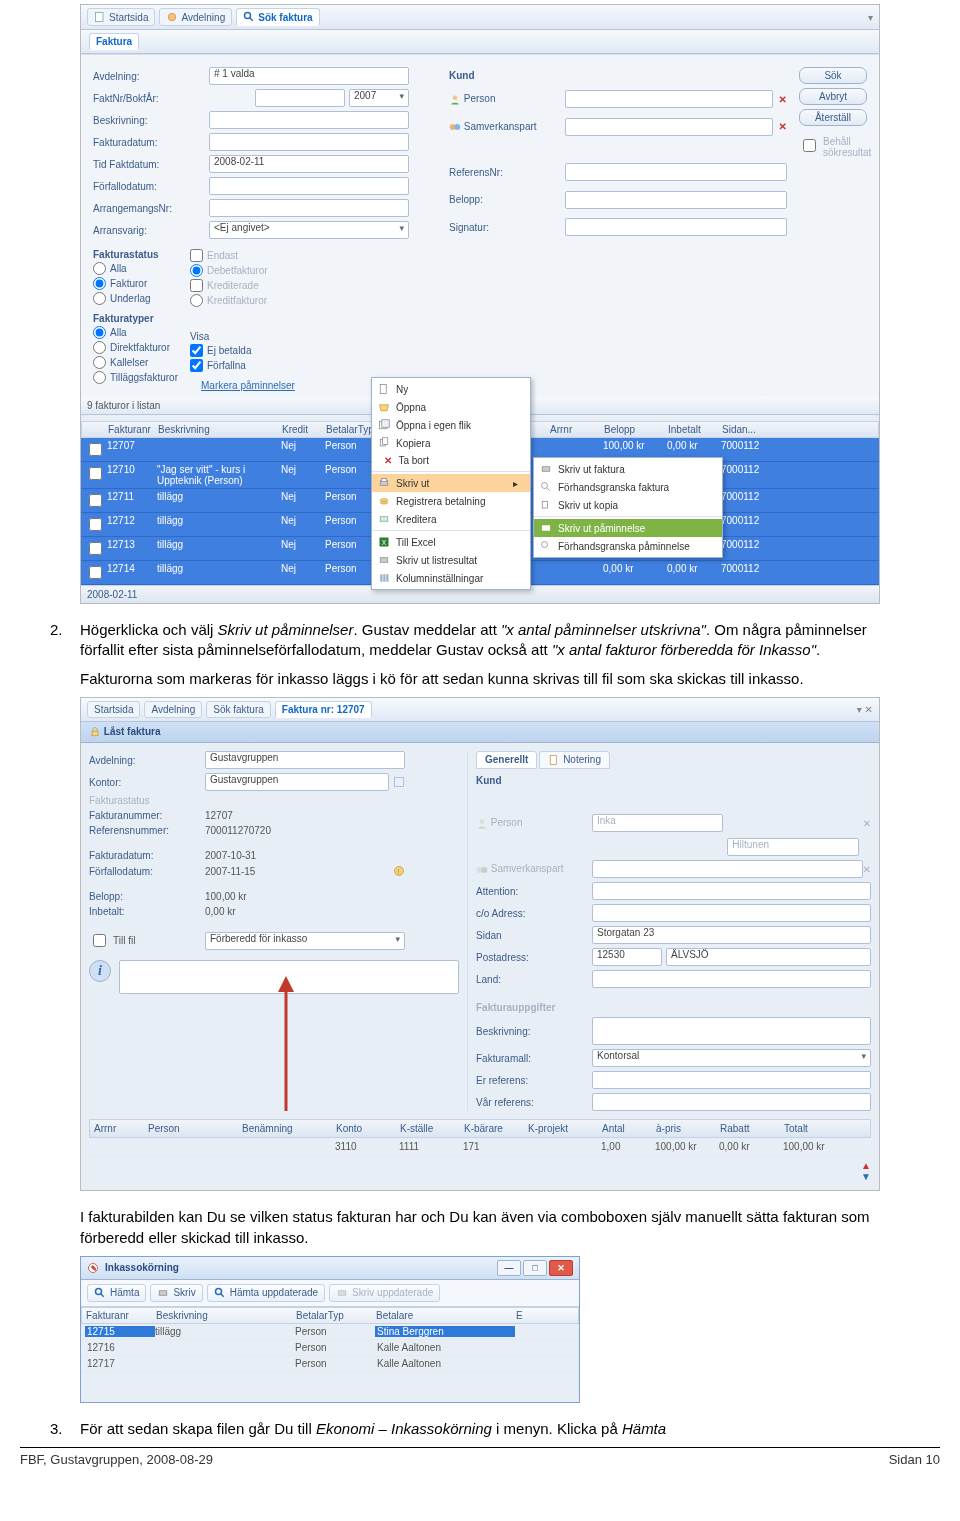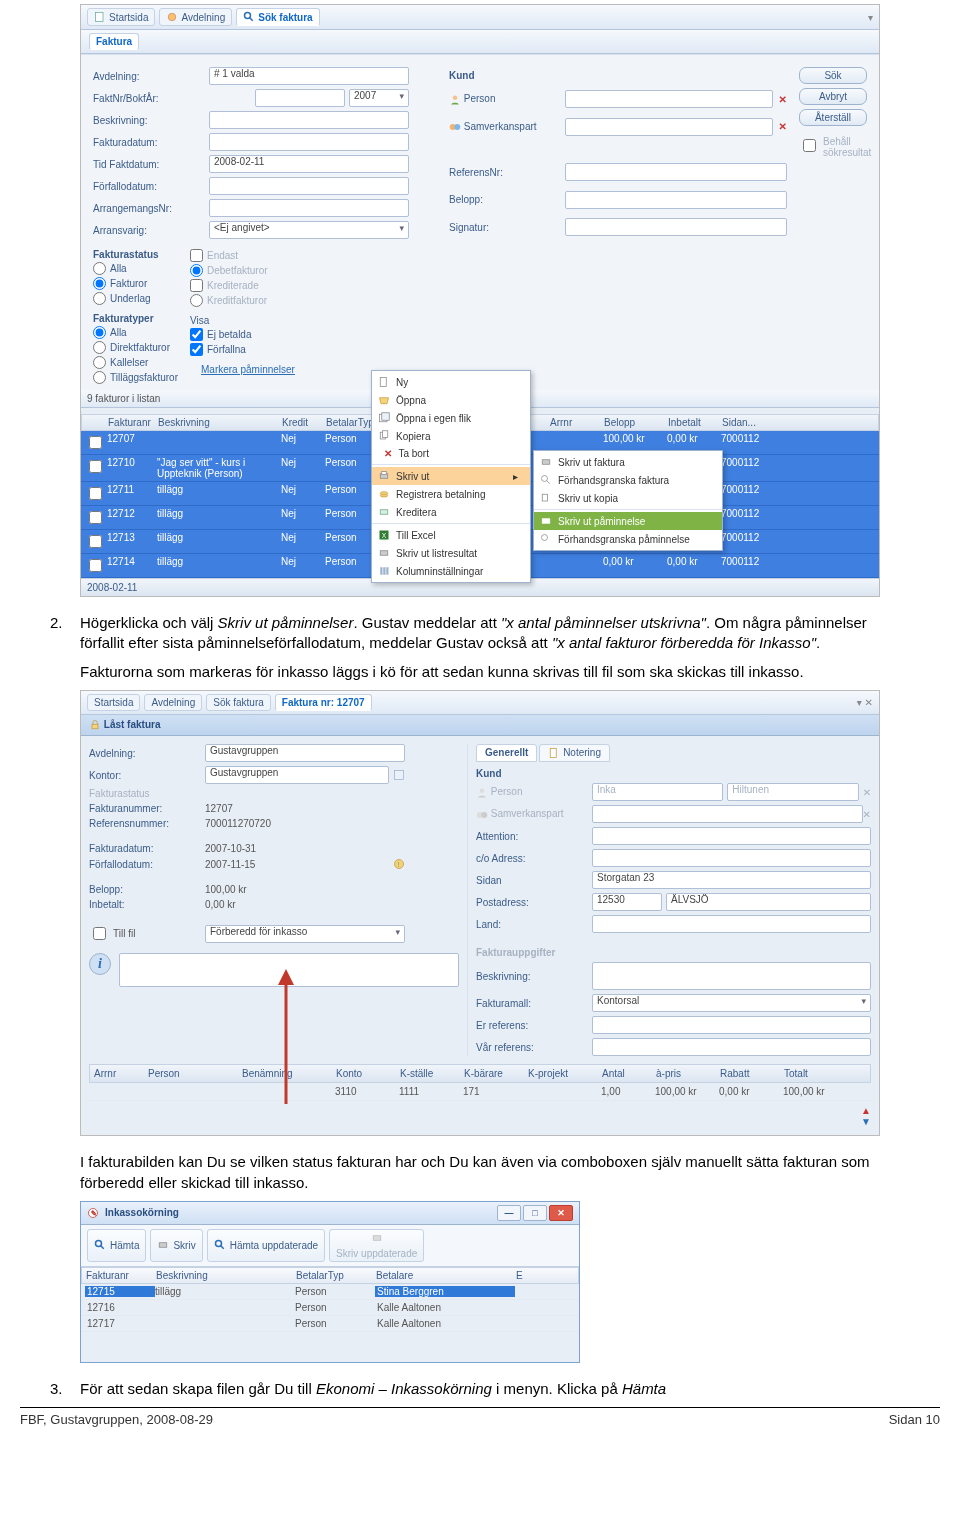--- a/index.html
+++ b/index.html
@@ -92,21 +92,21 @@
   .s2-summary-h { background:linear-gradient(#f1f5fa,#dbe5f1); border:1px solid #c4d2e4; color:#3b5c8a;}
   .s2-summary-r { border-bottom:1px solid #e4eaf3;}
   
   .winframe { border:1px solid #7ea2cf; }
   .wintitle { background:linear-gradient(#eaf1fb,#cfe0f4); padding:3px 6px; display:flex; align-items:center; gap:6px; color:#2a4d82; font-weight:bold; border-bottom:1px solid #9db3ce;}
   .winctrl { margin-left:auto; display:flex; gap:2px;}
   .winctrl span { width:24px; height:16px; border:1px solid #9db3ce; background:#f2f6fb; display:flex;align-items:center;justify-content:center; font-size:9px; border-radius:2px;}
   .winctrl span.close { background:#e05a4a; color:#fff; border-color:#b93e2f;}
   .s3-tool { display:flex; gap:4px; padding:4px 6px; border-bottom:1px solid #c4d2e4; background:#f4f7fb; flex-wrap:wrap;}
   .s3-btn { display:inline-flex;align-items:center;gap:4px; border:1px solid #c4d2e4; background:linear-gradient(#fbfdff,#e9f0f8); padding:2px 6px; border-radius:3px; color:#3b5c8a;}
-  .s3-btn.dis { color:#a7b2c2;flex-direction:column;}
+  .s3-btn.dis { color:#a7b2c2;}
   .s3-grid-h, .s3-grid-r { display:grid; grid-template-columns: 70px 140px 80px 140px 30px; padding:2px 4px;}
   .s3-grid-h { background:linear-gradient(#f8fafd,#e6ecf5); border:1px solid #c4d2e4; color:#3b5c8a;}
   .s3-grid-r { border-bottom:1px solid #e4eaf3;}
   .s3-grid-r.sel .c1, .s3-grid-r.sel .c4 { background:#2f79d8; color:#fff;}
   .s3-grid-r .c1,.s3-grid-r .c4 { padding:0 2px;}
   
   p.body { font-size: 15px; line-height:1.35; font-family: Verdana, Arial, sans-serif; color:#000; margin: 8px 0 8px 60px; max-width: 800px;}
   p.body .it { font-style:italic;}
   .num { position:absolute; margin-left:-30px; font-size:15px;}
   .footer { border-top:1px solid #000; margin-top:8px; padding-top:4px; display:flex; justify-content:space-between; font-size:13px;}
@@ -259,21 +259,21 @@
               <span>Debetfakturor</span>
             </label>
           <label class="disabled">
               <input type="checkbox" style=""> 
               <span>Krediterade</span>
             </label>
           <label class="disabled">
               <input type="radio" name="kd" style=""> 
               <span>Kreditfakturor</span>
             </label>
-          <span class="label" style="margin-top:6px;">Visa</span>
+          <span class="label" style="margin-top:22px;">Visa</span>
           <label>
               <input type="checkbox" checked="" style=""> 
               <span>Ej betalda</span>
             </label>
           <label>
               <input type="checkbox" checked="" style=""> 
               <span>Förfallna</span>
             </label>
           <span class="link" style="margin-top:6px;">Markera påminnelser</span>
         </div>
@@ -596,21 +596,21 @@
           <span></span>
         <span class="label disabled">
           <svg class="icon" viewBox="0 0 16 16">
               <circle cx="8" cy="5" r="3" fill="#ddd"></circle>
               <path d="M3 14c0-3 10-3 10 0" fill="#ccc"></path>
             </svg>
           <span>Person</span>
         </span>
         <div style="display:flex;gap:4px;align-items:center;">
           <span class="input disabled" style="flex:1;">Inka</span>
-          <span class="input disabled" style="flex:1;">Hiltunen</span>
+          <span class="input disabled" style="flex:1;margin-top:48px;">Hiltunen</span>
           <span class="disabled">✕</span>
         </div>
         <span class="label disabled">
           <svg class="icon" viewBox="0 0 16 16">
               <circle cx="5" cy="8" r="4" fill="#ddd"></circle>
               <circle cx="11" cy="8" r="4" fill="#ccc"></circle>
             </svg>
           <span>Samverkanspart</span>
         </span>
         <div style="display:flex;align-items:center;">

